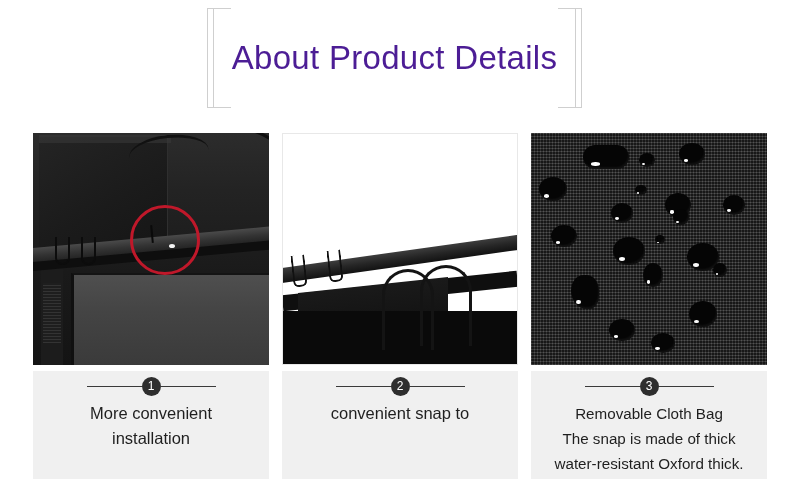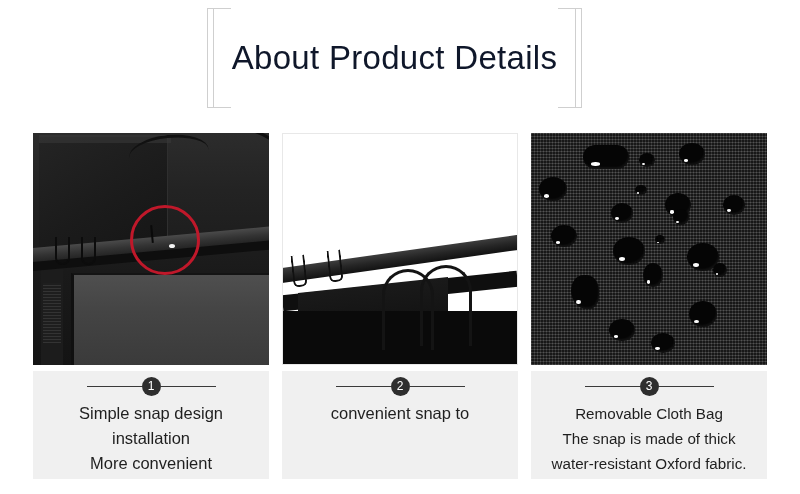--- a/index.html
+++ b/index.html
@@ -65,21 +65,21 @@
     position: absolute;
     left: 0;
     top: 0;
     width: 375px;
     height: 100px;
     display: flex;
     align-items: center;
     justify-content: center;
     font-size: 33px;
     font-weight: 400;
-    color: #0f172a;
+    color: #4c1d95;
     letter-spacing: 0.3px;
     white-space: nowrap;
   }
 
   
   .columns {
     position: absolute;
     left: 33px;
     top: 133px;
     width: 734px;
@@ -352,23 +352,22 @@
       <div class="red-circle"></div>
     </div>
 
     <div class="caption-card">
       <div class="badge-row">
         <div class="badge-line"></div>
         <div class="badge">1</div>
         <div class="badge-line"></div>
       </div>
       <div class="caption-text">
-        <span class="cline">Simple snap design</span>
+        <span class="cline">More convenient</span>
         <span class="cline">installation</span>
-        <span class="cline">More convenient</span>
       </div>
     </div>
   </div>
 
   <div class="column col-2">
     <div class="photo">
       <div class="p2-bg"></div>
       <div class="p2-redshadow"></div>
       <div class="p2-red"></div>
       <div class="p2-shelf"></div>
@@ -420,18 +419,18 @@
 
     <div class="caption-card">
       <div class="badge-row">
         <div class="badge-line"></div>
         <div class="badge">3</div>
         <div class="badge-line"></div>
       </div>
       <div class="caption-text">
         <span class="cline">Removable Cloth Bag</span>
         <span class="cline">The snap is made of thick</span>
-        <span class="cline">water-resistant Oxford fabric.</span>
+        <span class="cline">water-resistant Oxford thick.</span>
       </div>
     </div>
   </div>
 
 </div>
 
 </body></html>

